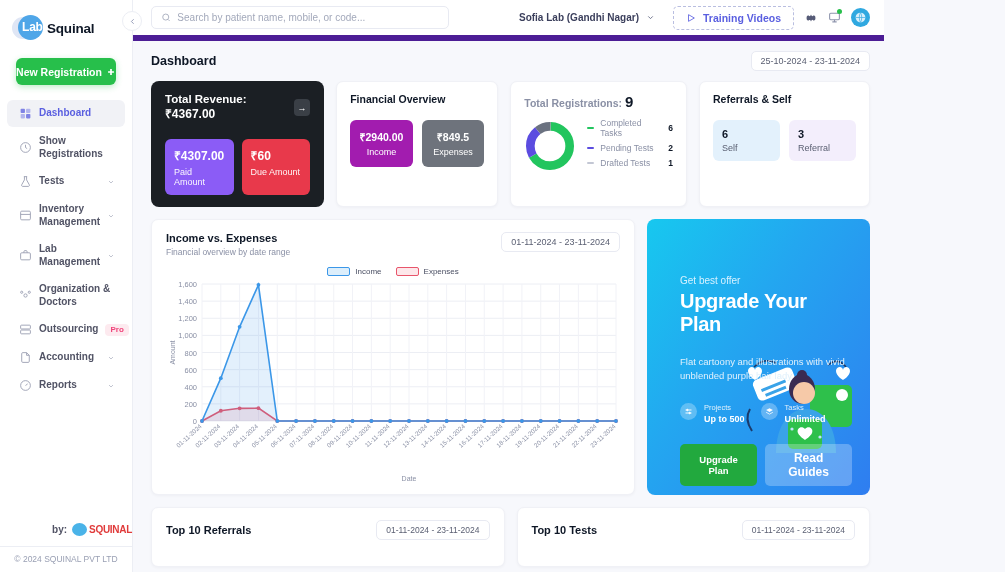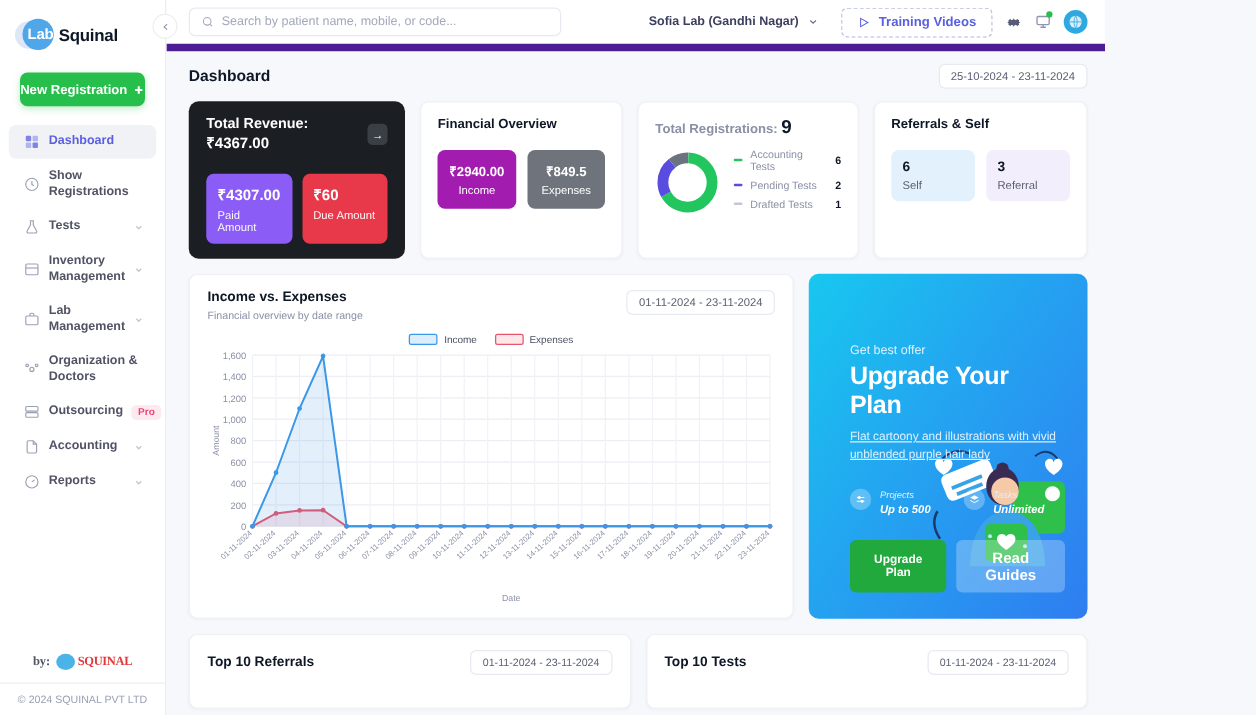--- a/index.html
+++ b/index.html
@@ -43,22 +43,22 @@
   }
   .nav-item.active { background:#f1f2f6; color:#5a5fe0; }
   .nav-ico { width:13px; height:13px; flex:0 0 13px; opacity:.75; }
   .nav-label { flex:1; }
   .chev { width:8px; height:8px; flex:0 0 8px; opacity:.6; }
   .pro-badge {
     background:#fdeaef; color:#f0437a; font-size:8px; font-weight:bold;
     padding:1px 5px; border-radius:4px;
   }
   .side-foot { padding:0 0 8px; }
-  .by-row { display:flex; align-items:center; justify-content:center; gap:5px;
-    padding:8px 0 10px; font-size:10px; font-weight:bold; color:#515365;font-family:Liberation Serif, serif; }
+  .by-row { display:flex; align-items:center; justify-content:flex-end; gap:5px;
+    padding:8px 0 10px; font-size:10px; font-weight:bold; color:#515365; }
   .sq-logo { display:flex; align-items:center; gap:2px; }
   .sq-logo .ball { width:15px; height:13px; border-radius:50%; background:#4ab3e8; }
   .sq-logo .txt { color:#e03a3a; font-weight:bold; font-size:10px; letter-spacing:-.3px; }
   .copy { border-top:1px solid #eceef4; text-align:center; font-size:8.5px;
     color:#9aa0b4; padding-top:7px; }
   .collapse-btn {
     position:absolute; right:-10px; top:11px; width:20px; height:20px;
     border-radius:50%; background:#fff; border:1px solid #eceef4;
     display:flex; align-items:center; justify-content:center; cursor:pointer; z-index:5;
   }
@@ -158,22 +158,22 @@
   .cl-box { width:23px; height:9px; border-radius:2px; border:1.5px solid; }
   .plot-wrap { position:relative; margin-top:2px; }
 
   
   .promo { flex:1; border-radius:8px; position:relative; overflow:hidden;
     background:linear-gradient(125deg,#17c8ef 0%,#23a7f0 40%,#2f7df0 100%); }
   .promo-inner { padding:56px 0 0 33px; position:relative; z-index:2; max-width:205px; }
   .promo-kicker { color:#d6f1ff; font-size:10px; }
   .promo-title { color:#fff; font-size:20px; font-weight:bold; margin-top:4px;
     letter-spacing:-.3px; }
-  .promo-desc { color:#dff0fc; font-size:9.5px; line-height:1.5; margin-top:7px;text-decoration:underline; }
-  .promo-feats { display:flex; gap:26px; margin-top:15px;font-style:italic; }
+  .promo-desc { color:#dff0fc; font-size:9.5px; line-height:1.5; margin-top:19px; }
+  .promo-feats { display:flex; gap:16px; margin-top:15px; }
   .pf { display:flex; align-items:center; gap:7px; }
   .pf-ico { width:17px; height:17px; border-radius:50%; background:rgba(255,255,255,.28);
     display:flex; align-items:center; justify-content:center; }
   .pf-l { font-size:7.5px; color:#dff0fc; }
   .pf-v { font-size:9px; color:#fff; font-weight:bold; margin-top:1px; }
   .promo-btns { display:flex; gap:8px; margin-top:20px; }
   .btn-upgrade { background:#22a93e; color:#fff; border:none; border-radius:5px;
     padding:7px 14px; font-size:9.5px; font-weight:bold; cursor:pointer;
     font-family:"Liberation Sans", sans-serif; }
   .btn-guides { background:rgba(255,255,255,.26); color:#fff; border:none;
@@ -429,21 +429,21 @@
           </div>
           <div class="reg-body">
             <svg width="52" height="52" viewBox="0 0 42 42">
               <circle cx="21" cy="21" r="15.9" fill="none" stroke="#22c55e" stroke-width="7" stroke-dasharray="66.6 33.4" stroke-dashoffset="25"></circle>
               <circle cx="21" cy="21" r="15.9" fill="none" stroke="#5b4ce0" stroke-width="7" stroke-dasharray="22.2 77.8" stroke-dashoffset="-41.6"></circle>
               <circle cx="21" cy="21" r="15.9" fill="none" stroke="#6b7280" stroke-width="7" stroke-dasharray="11.1 88.9" stroke-dashoffset="-63.8"></circle>
             </svg>
             <div class="reg-legend">
               <div class="reg-leg-row">
                 <span class="leg-dash" style="background:#22c55e"></span>
-                <span class="leg-label">Accounting Tests</span>
+                <span class="leg-label">Completed Tasks</span>
                 <span class="leg-val">6</span>
               </div>
               <div class="reg-leg-row">
                 <span class="leg-dash" style="background:#5b4ce0"></span>
                 <span class="leg-label">Pending Tests</span>
                 <span class="leg-val">2</span>
               </div>
               <div class="reg-leg-row">
                 <span class="leg-dash" style="background:#c3c7d4"></span>
                 <span class="leg-label">Drafted Tests</span>

